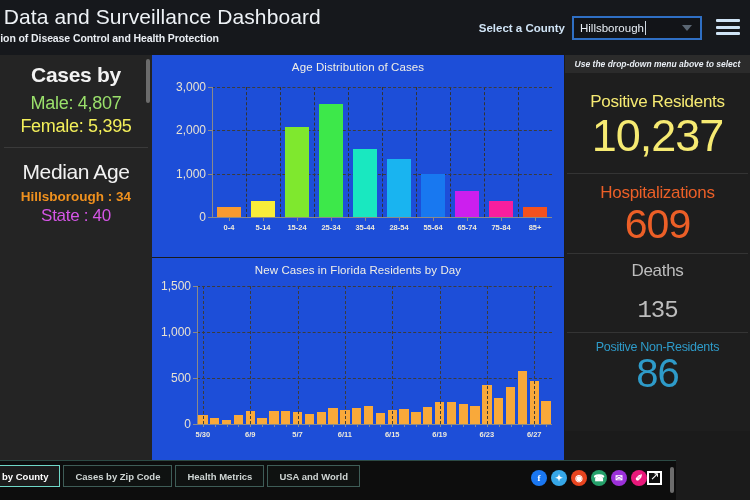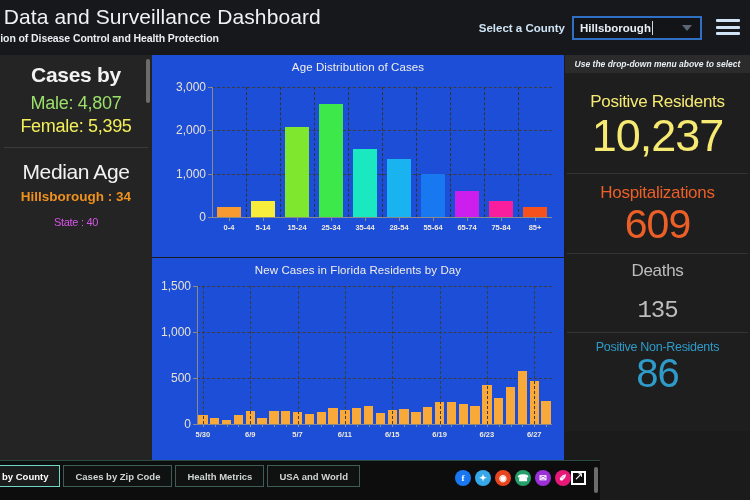--- a/index.html
+++ b/index.html
@@ -26,21 +26,21 @@
     margin-top: 3px; letter-spacing: -.1px;
   }
   #county-select-wrap {
     position: absolute; right: 48px; top: 16px;
     display: flex; align-items: center; gap: 7px;
   }
   #county-label { font-size: 11.5px; font-weight: 700; color: #cfe3f5; white-space: nowrap; }
   #county-dropdown {
     position: relative; width: 130px; height: 24px;
     background: #121418; border: 2px solid #2f6fc4;
-    display: flex; align-items: center; padding: 0 6px; font-weight: bold;
+    display: flex; align-items: center; padding: 0 6px;
   }
   #county-value { font-size: 11.5px; color: #e8eef5; white-space: nowrap; }
   #county-caret {
     position: absolute; right: 8px; top: 50%; transform: translateY(-50%);
     width: 0; height: 0; border-left: 5px solid transparent;
     border-right: 5px solid transparent; border-top: 6px solid #5a6673;
   }
   #caret-cursor {
     width: 1px; height: 14px; background: #cfd8e2; margin-left: 1px;
   }
@@ -56,21 +56,21 @@
     position: absolute; left: 0; top: 55px; width: 152px; height: 405px;
     background: #242424;
   }
   .lp-card { padding: 8px 6px 10px; text-align: center; }
   #lp-divider { height: 1px; background: #3a3a3a; margin: 0 4px; }
   #cases-by-title { font-size: 21px; font-weight: 700; color: #f2f2f2; letter-spacing: -.3px; }
   #male-line { font-size: 18px; color: #9ae06b; margin-top: 6px; letter-spacing: -.3px; }
   #female-line { font-size: 18px; color: #f3ef5a; margin-top: 2px; letter-spacing: -.3px; }
   #median-title { font-size: 21px; color: #f2f2f2; margin-top: 4px; letter-spacing: -.4px; }
   #median-county { font-size: 13.5px; font-weight: 700; color: #f0911e; margin-top: 5px; }
-  #median-state { font-size: 11px; color: #d555e6; margin-top: 12px; letter-spacing: -.3px; }
+  #median-state { font-size: 17px; color: #d555e6; margin-top: 2px; letter-spacing: -.3px; }
   #lp-scrollbar {
     position: absolute; right: 2px; top: 4px; width: 4px; height: 44px;
     background: #6c6c6c; border-radius: 2px;
   }
 
   
   #center { position: absolute; left: 152px; top: 55px; width: 412px; height: 405px; }
   .chart-panel { position: relative; background: #1d4ed8; }
   #age-panel { height: 203px; border-bottom: 1px solid #1b1b1b; }
   #time-panel { height: 202px; }
@@ -114,21 +114,21 @@
   #m2 .metric-value { font-size: 41px; color: #ec5f27; margin-top: 1px; }
   #m3 { padding-top: 7px; padding-bottom: 9px; }
   #m3 .metric-label { font-size: 17px; color: #bdbdbd; }
   #m3 .metric-value { font-size: 24px; color: #bdbdbd; margin-top: 18px; font-family: Liberation Mono, monospace; }
   #m4 { padding-top: 7px; padding-bottom: 6px; }
   #m4 .metric-label { font-size: 12.5px; color: #2e92bd; }
   #m4 .metric-value { font-size: 40px; color: #2e9bc9; margin-top: 0px; }
 
   
   #tabbar {
-    position: absolute; left: 0; bottom: 0; width: 600px; height: 40px;
+    position: absolute; left: 0; bottom: 0; width: 676px; height: 40px;
     background: #0d0d0d; border-top: 1px solid #2c4a44;
   }
   #tabs { position: absolute; left: -10px; top: 4px; display: flex; gap: 3px; }
   .tab {
     height: 22px; padding: 0 11px; display: flex; align-items: center;
     font-size: 9.5px; font-weight: 700; white-space: nowrap;
     border: 1px solid #3e5d57; color: #cfd6d4; background: #0f1211;
   }
   .tab.active { background: #1c1c1c; color: #ffffff; border-color: #6fd8c8; }
   #social { position: absolute; right: 14px; top: 9px; display: flex; align-items: center; gap: 4px; }

